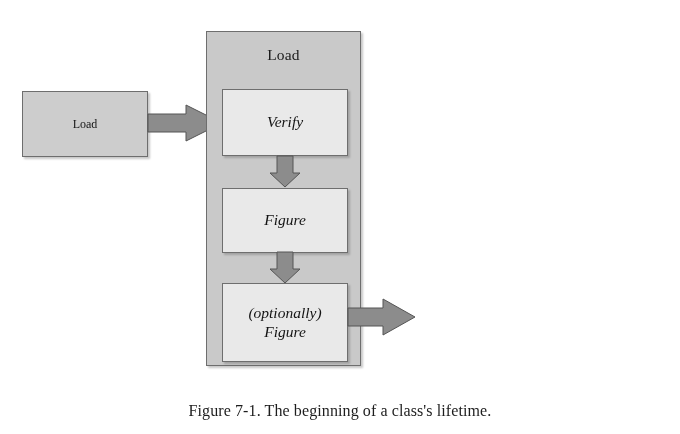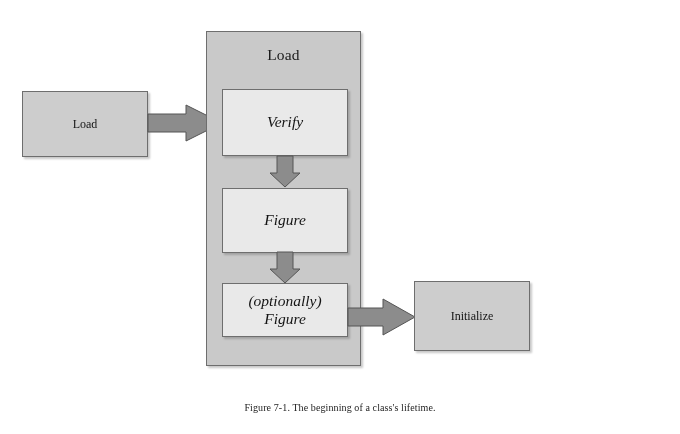--- a/index.html
+++ b/index.html
@@ -71,21 +71,21 @@
   
   .arrow { position: absolute; }
   .arrow svg { display: block; overflow: visible; }
 
   
   .caption {
     position: absolute;
     left: 0;
     width: 100%;
     text-align: center;
-    font-size: 10px;
+    font-size: 16px;
     color: #1d1d1d;
     letter-spacing: .1px;
   }
 </style>
 </head>
 <body>
 
 <div id="figure-root">
 
   <div class="abs node-box" style="left:22px; top:91px; width:126px; height:66px;">
@@ -115,30 +115,27 @@
   <div class="abs step-box" style="left:222px; top:188px; width:126px; height:65px;">
     <span class="line">Figure</span>
   </div>
 
   <div class="abs arrow" style="left:269px; top:252px; width:32px; height:32px;">
     <svg width="32" height="32" viewBox="0 0 32 32">
       <polygon points="8,0 24,0 24,17 31,17 16,31 1,17 8,17" fill="#8c8c8c" stroke="#555555" stroke-width="1" stroke-linejoin="miter"></polygon>
     </svg>
   </div>
 
-  <div class="abs step-box" style="left:222px; top:283px; width:126px; height:54px;text-align:center;">
+  <div class="abs step-box" style="left:222px; top:283px; width:126px; height:79px;text-align:center;">
     <span class="line">(optionally)</span>
     <span class="line">Figure</span>
   </div>
 
   <div class="abs arrow" style="left:348px; top:298px; width:68px; height:38px;">
     <svg width="68" height="38" viewBox="0 0 68 38">
       <polygon points="0,10 35,10 35,1 67,19 35,37 35,28 0,28" fill="#8c8c8c" stroke="#555555" stroke-width="1" stroke-linejoin="miter"></polygon>
     </svg>
   </div>
 
-  <div class="abs node-box" style="left:414px; top:281px; width:116px; height:70px;">
-    <span>Initialize</span>
-  </div>
 
   <div class="caption" style="top:402px;">Figure 7-1. The beginning of a class's lifetime.</div>
 
 </div>
 
 </body></html>

